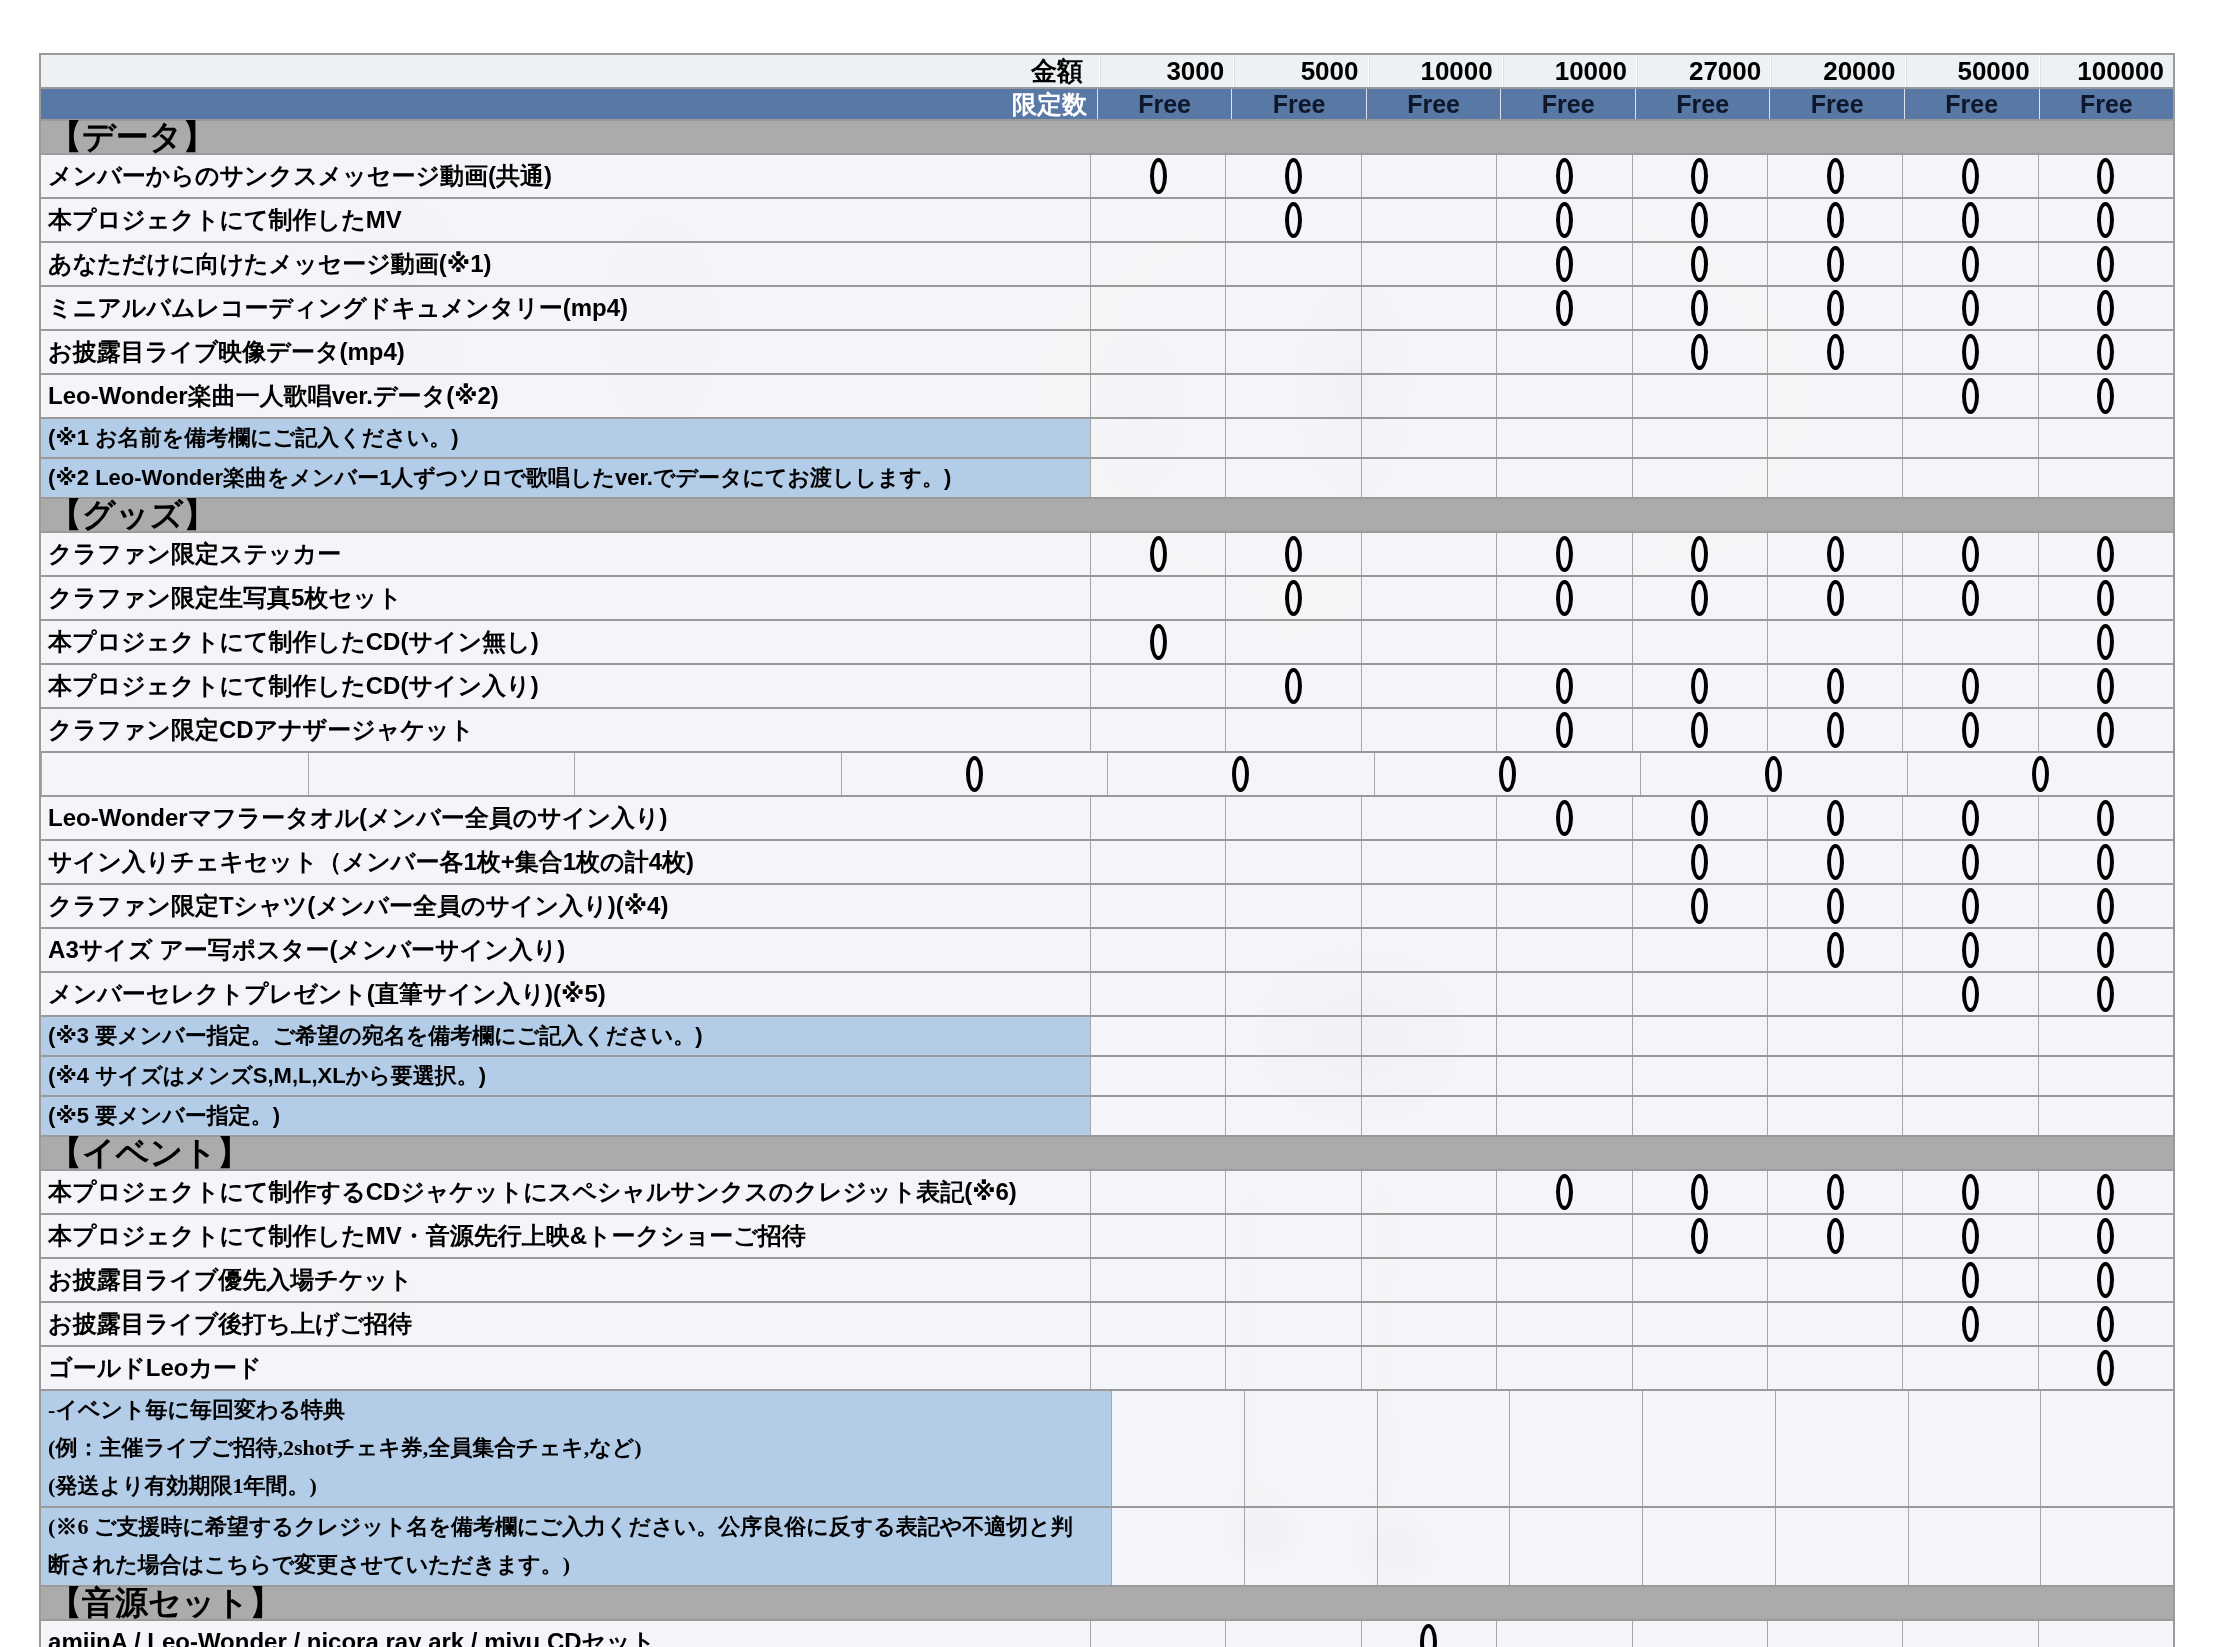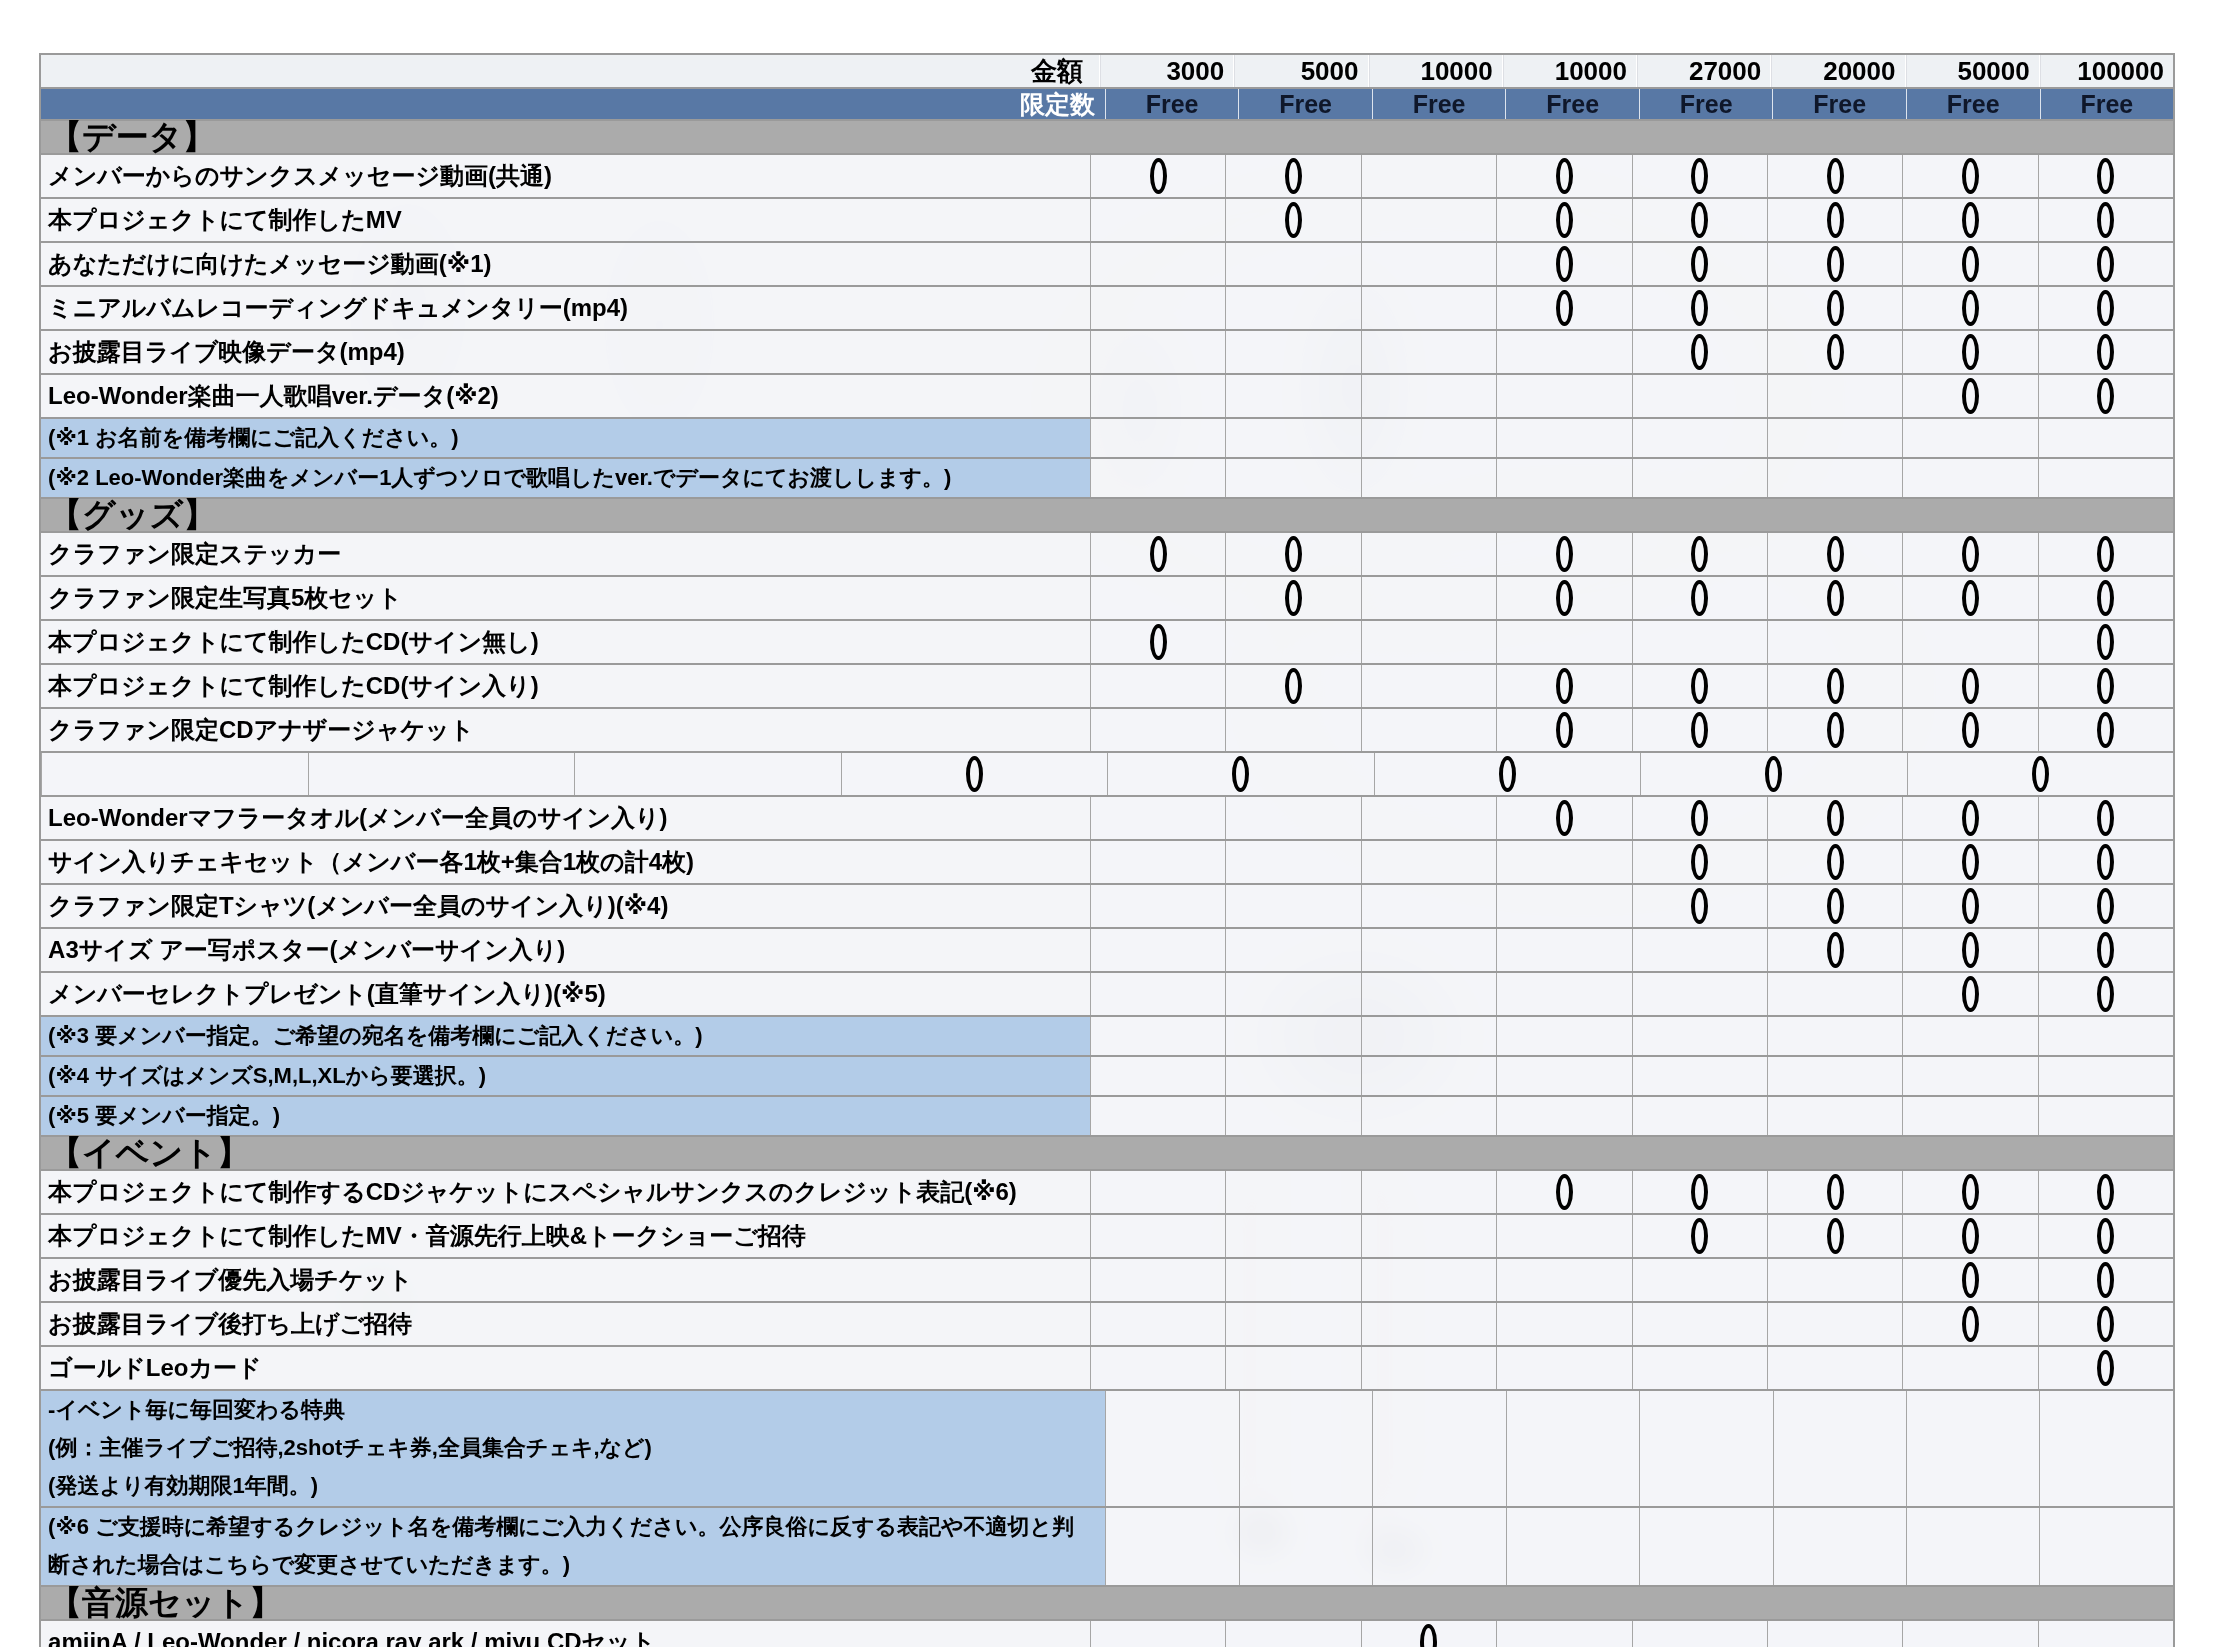--- a/index.html
+++ b/index.html
@@ -46,34 +46,34 @@
   .cell-price{
     flex:1 1 0;display:flex;align-items:center;justify-content:center;
     border-left:1.3px solid #a6a6a6;background:rgba(242,244,247,.80);
   }
   
   .header-amount{height:32px;}
   .header-amount .cell-label{justify-content:flex-end;padding-right:16px;padding-left:0;background:#eef1f4;font-size:26px;}
   .header-amount .cell-price{justify-content:flex-end;padding-right:9px;background:#eef1f4;border-left:1.8px solid #ffffff;box-shadow:inset 0.4px 0 0 #c2c6cc;font-size:26px;}
   
   .header-limit{height:30px;}
-  .header-limit .cell-label{justify-content:flex-end;padding-right:9.8px;padding-left:12px;background:var(--header-blue);color:#fff;font-size:25px;}
+  .header-limit .cell-label{justify-content:flex-end;padding-right:9.8px;padding-left:4px;background:var(--header-blue);color:#fff;font-size:25px;}
   .header-limit .cell-price{background:var(--header-blue);color:#0f172a;border-left:1.8px solid #dde4ee;font-size:25px;}
   
   .row-section{height:32px;}
   .row-section .section-title{flex:1;display:flex;align-items:center;padding-left:8px;background:var(--section-gray);font-size:33px;}
   
   .row-item{height:42px;}
   .row-item .cell-label{font-size:24px;white-space:nowrap;overflow:hidden;}
   
   .row-note .cell-label{background:var(--note-blue);font-size:22px;line-height:38px;align-items:center;}
   .row-note{height:38px;}
   .row-note.lines-2{height:77px;}
   .row-note.lines-3{height:115px;}
-  .row-note.lines-2 .cell-label,.row-note.lines-3 .cell-label{align-items:flex-start;white-space:pre-line;padding-right:15px;}
+  .row-note.lines-2 .cell-label,.row-note.lines-3 .cell-label{align-items:flex-start;white-space:pre-line;padding-right:21px;font-family:Liberation Serif, serif;}
   
   .mark{
     width:17px;height:36px;border:4px solid #000;border-radius:50%;
     box-sizing:border-box;
   }
 </style>
 </head>
 <body>
 
 <div id="screen" style="--header-blue: #5878A5; --section-gray: #ABABAB; --note-blue: #B3CCE8;">

